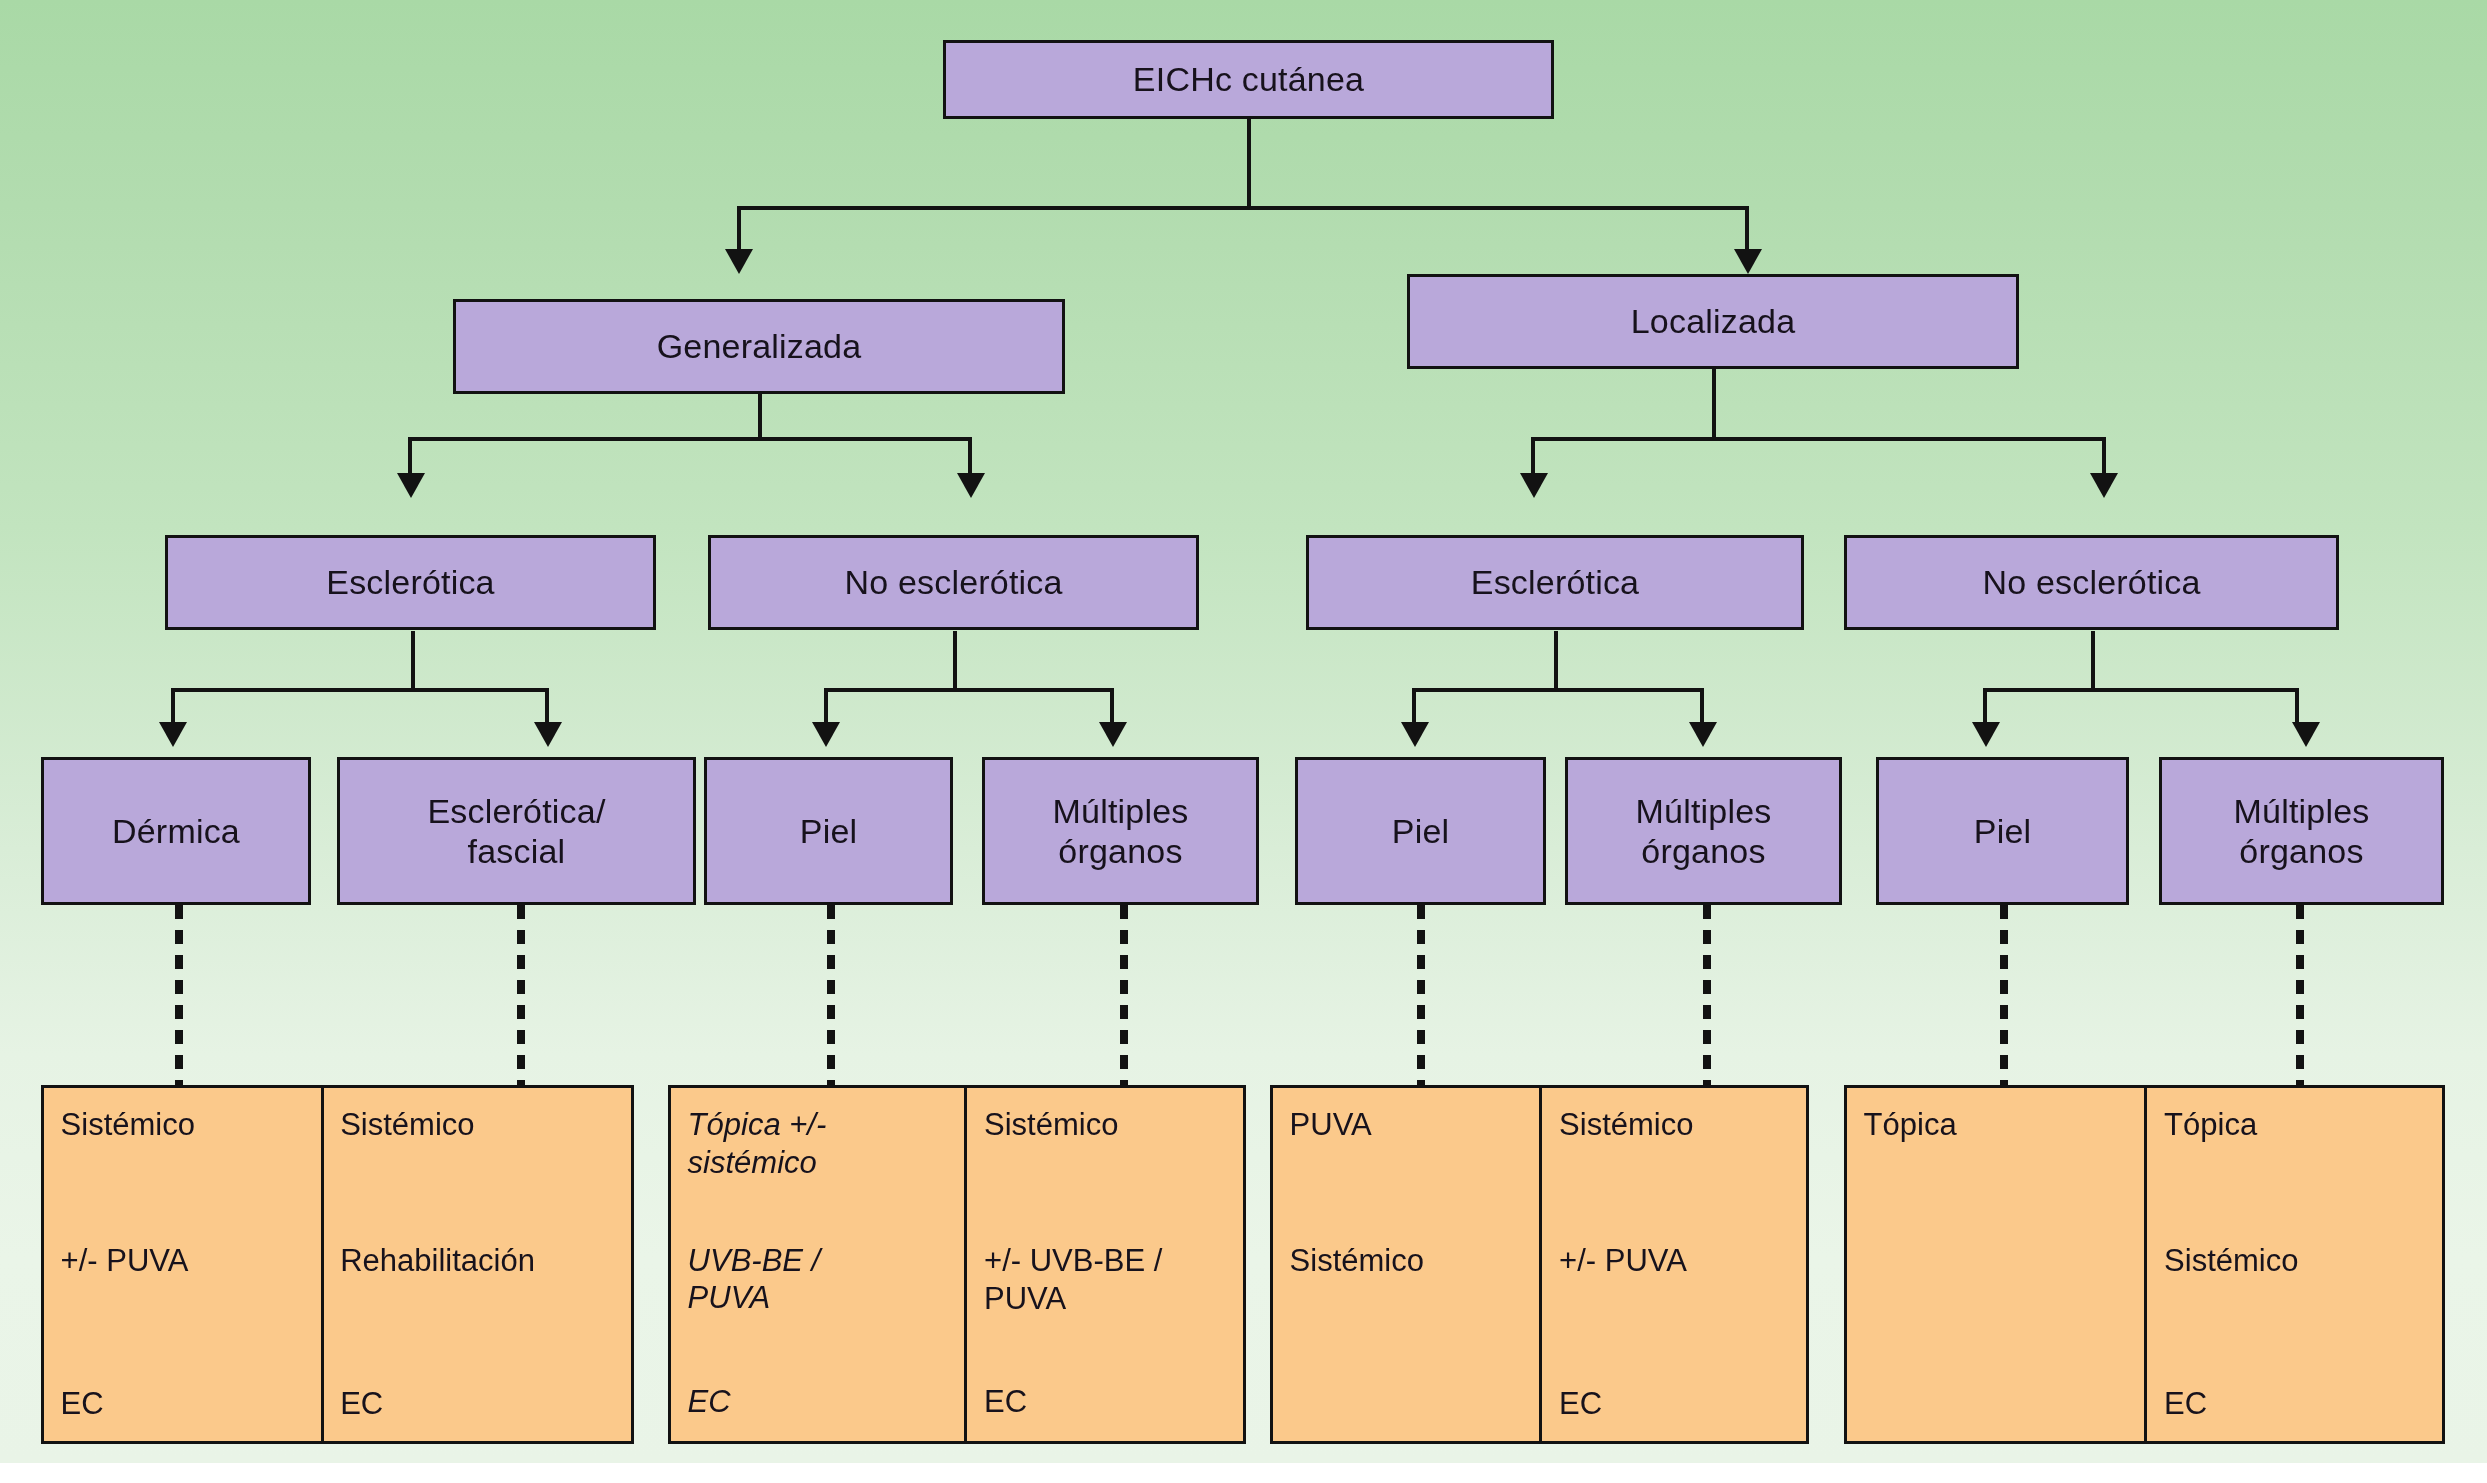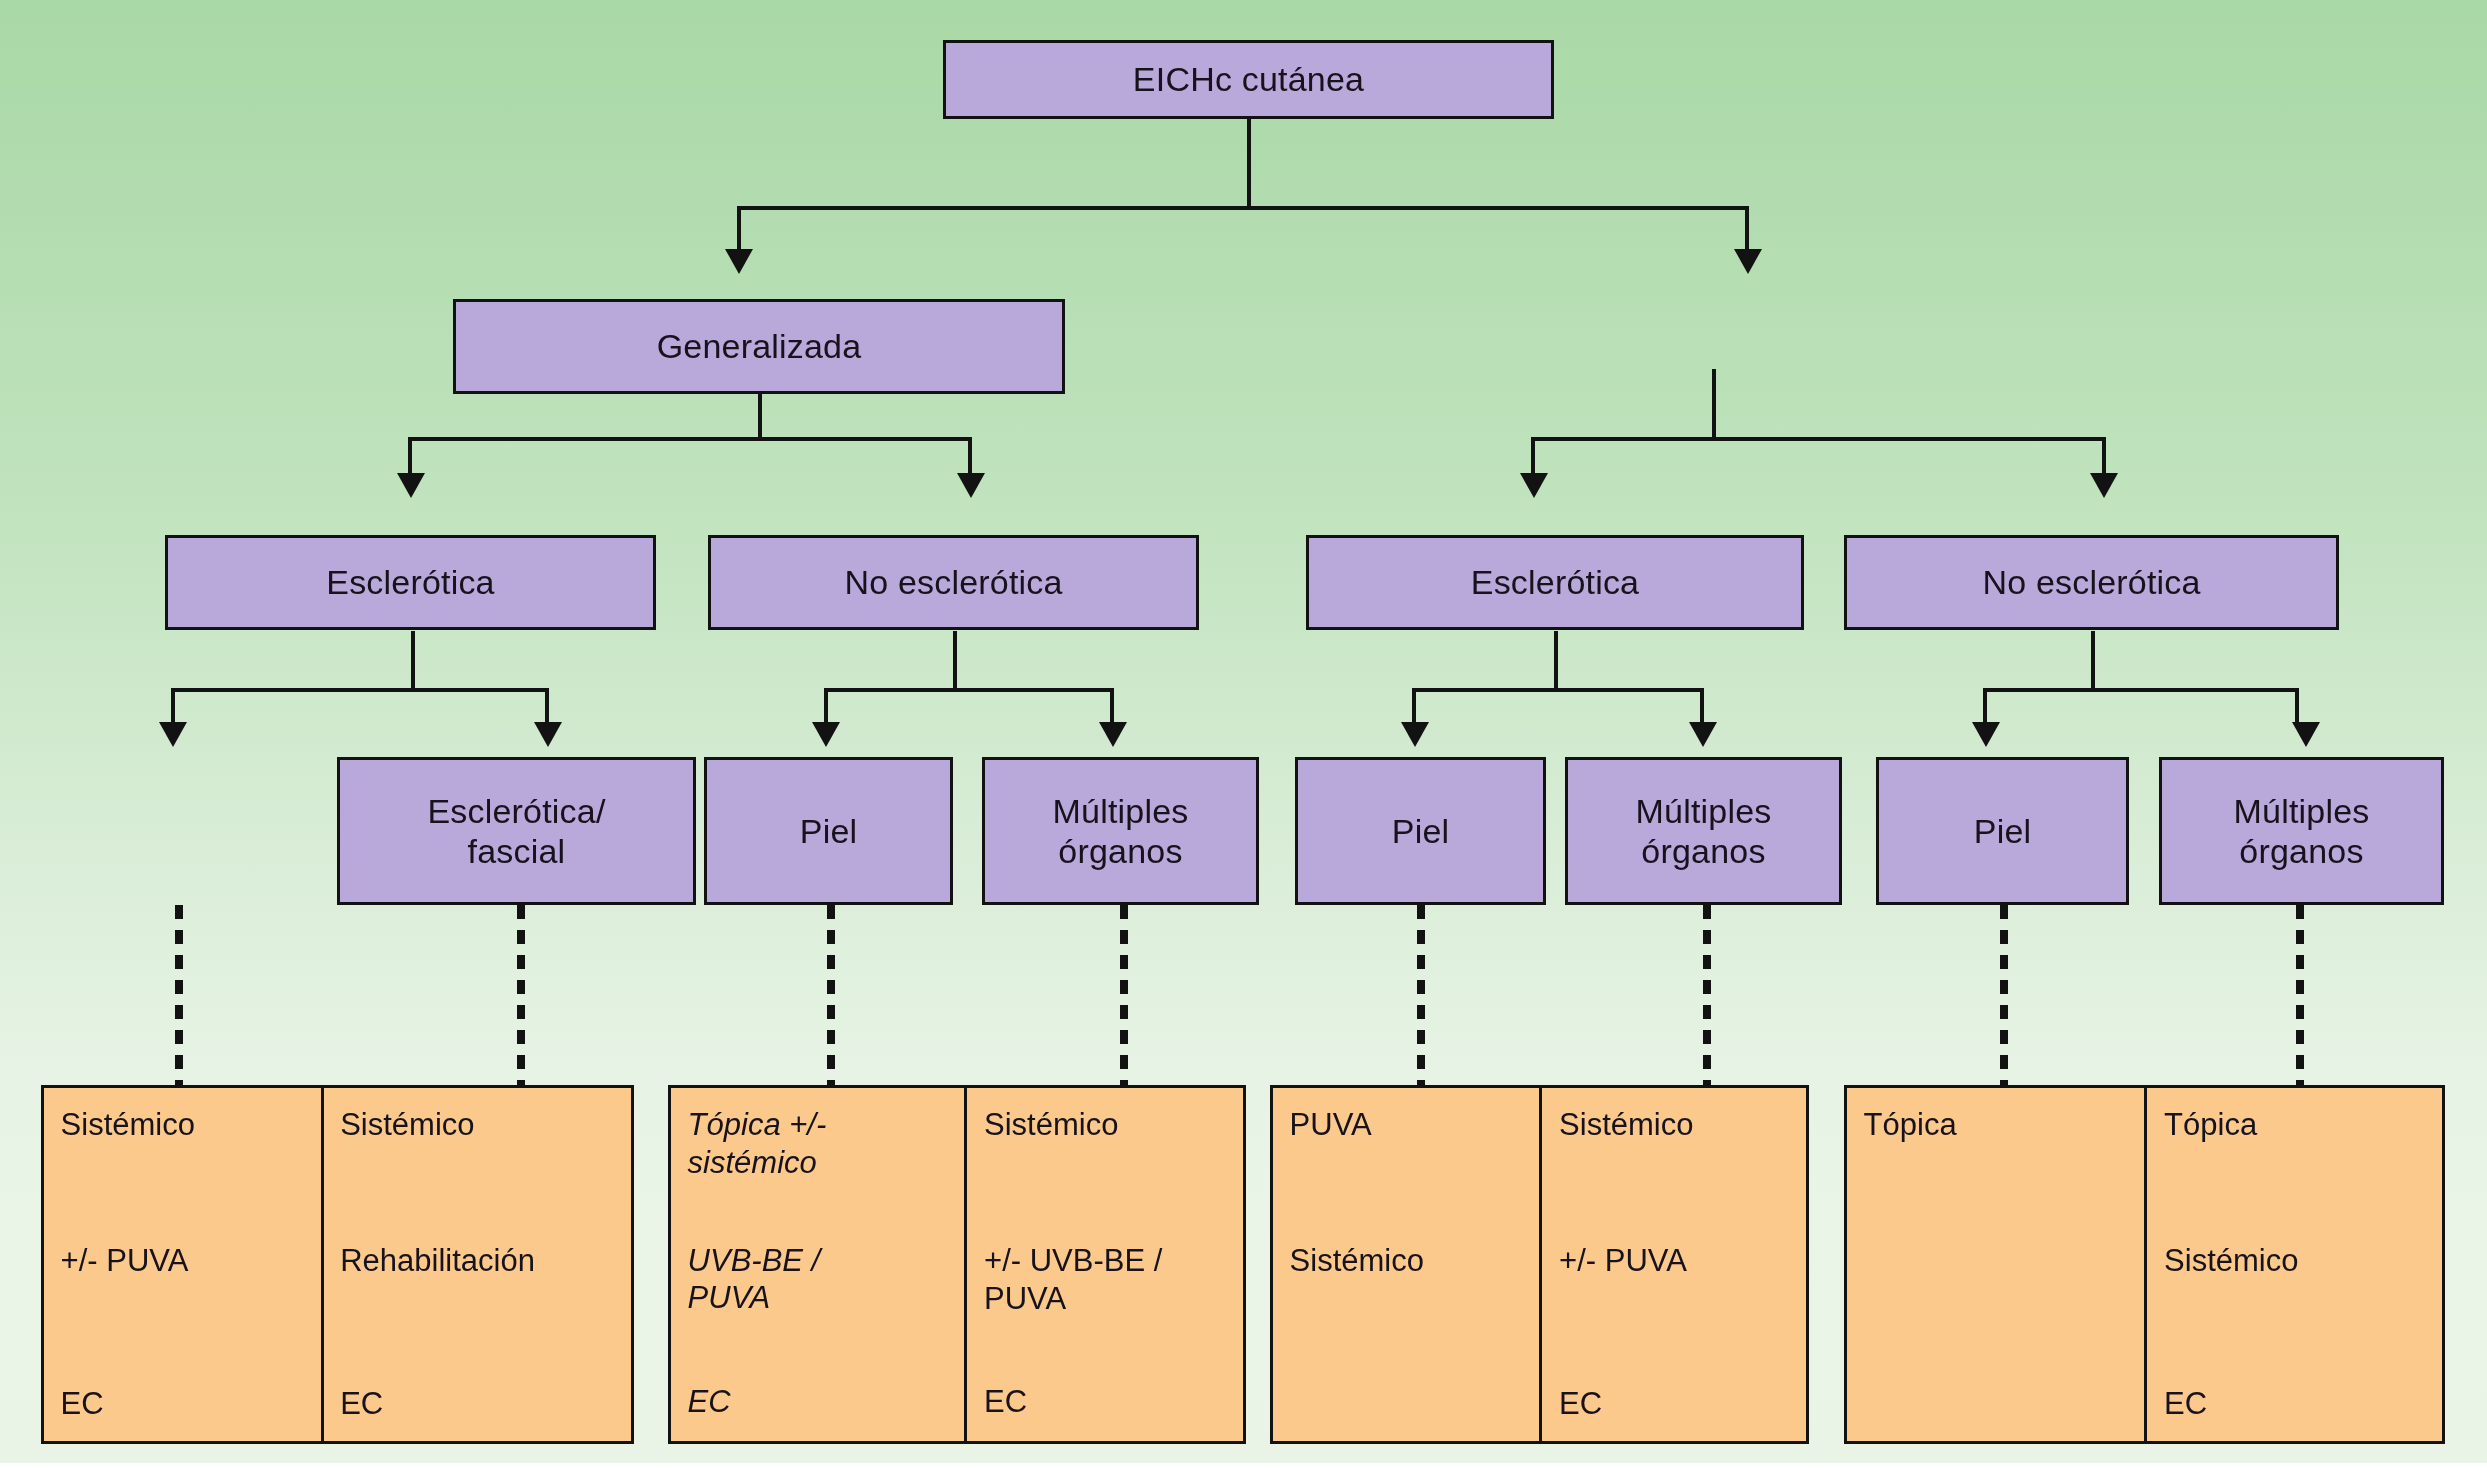--- a/index.html
+++ b/index.html
@@ -170,34 +170,40 @@
   <div class="dash" style="left:2000px; top:905px; height:181px;"></div>
   <div class="dash" style="left:2296px; top:905px; height:181px;"></div>
 
   <div class="node" style="left:943px; top:40px; width:611px; height:79px;">
     <span class="lbl">EICHc cutánea</span>
   </div>
 
   <div class="node" style="left:453px; top:274px; width:612px; height:95px;margin-top:25px;">
     <span class="lbl">Generalizada</span>
   </div>
+  <div class="node" style="left:1407px; top:274px; width:612px; height:95px;">
+    <span class="lbl">Localizada</span>
+  </div>
 
   <div class="node" style="left:165px; top:535px; width:491px; height:95px;">
     <span class="lbl">Esclerótica</span>
   </div>
   <div class="node" style="left:708px; top:535px; width:491px; height:95px;">
     <span class="lbl">No esclerótica</span>
   </div>
   <div class="node" style="left:1306px; top:535px; width:498px; height:95px;">
     <span class="lbl">Esclerótica</span>
   </div>
   <div class="node" style="left:1844px; top:535px; width:495px; height:95px;">
     <span class="lbl">No esclerótica</span>
   </div>
 
+  <div class="node" style="left:41px; top:757px; width:270px; height:148px;">
+    <span class="lbl">Dérmica</span>
+  </div>
   <div class="node" style="left:337px; top:757px; width:359px; height:148px;">
     <span class="lbl">
       <span>Esclerótica/</span><br>
       <span>fascial</span>
     </span>
   </div>
   <div class="node" style="left:704px; top:757px; width:249px; height:148px;">
     <span class="lbl">Piel</span>
   </div>
   <div class="node" style="left:982px; top:757px; width:277px; height:148px;">

